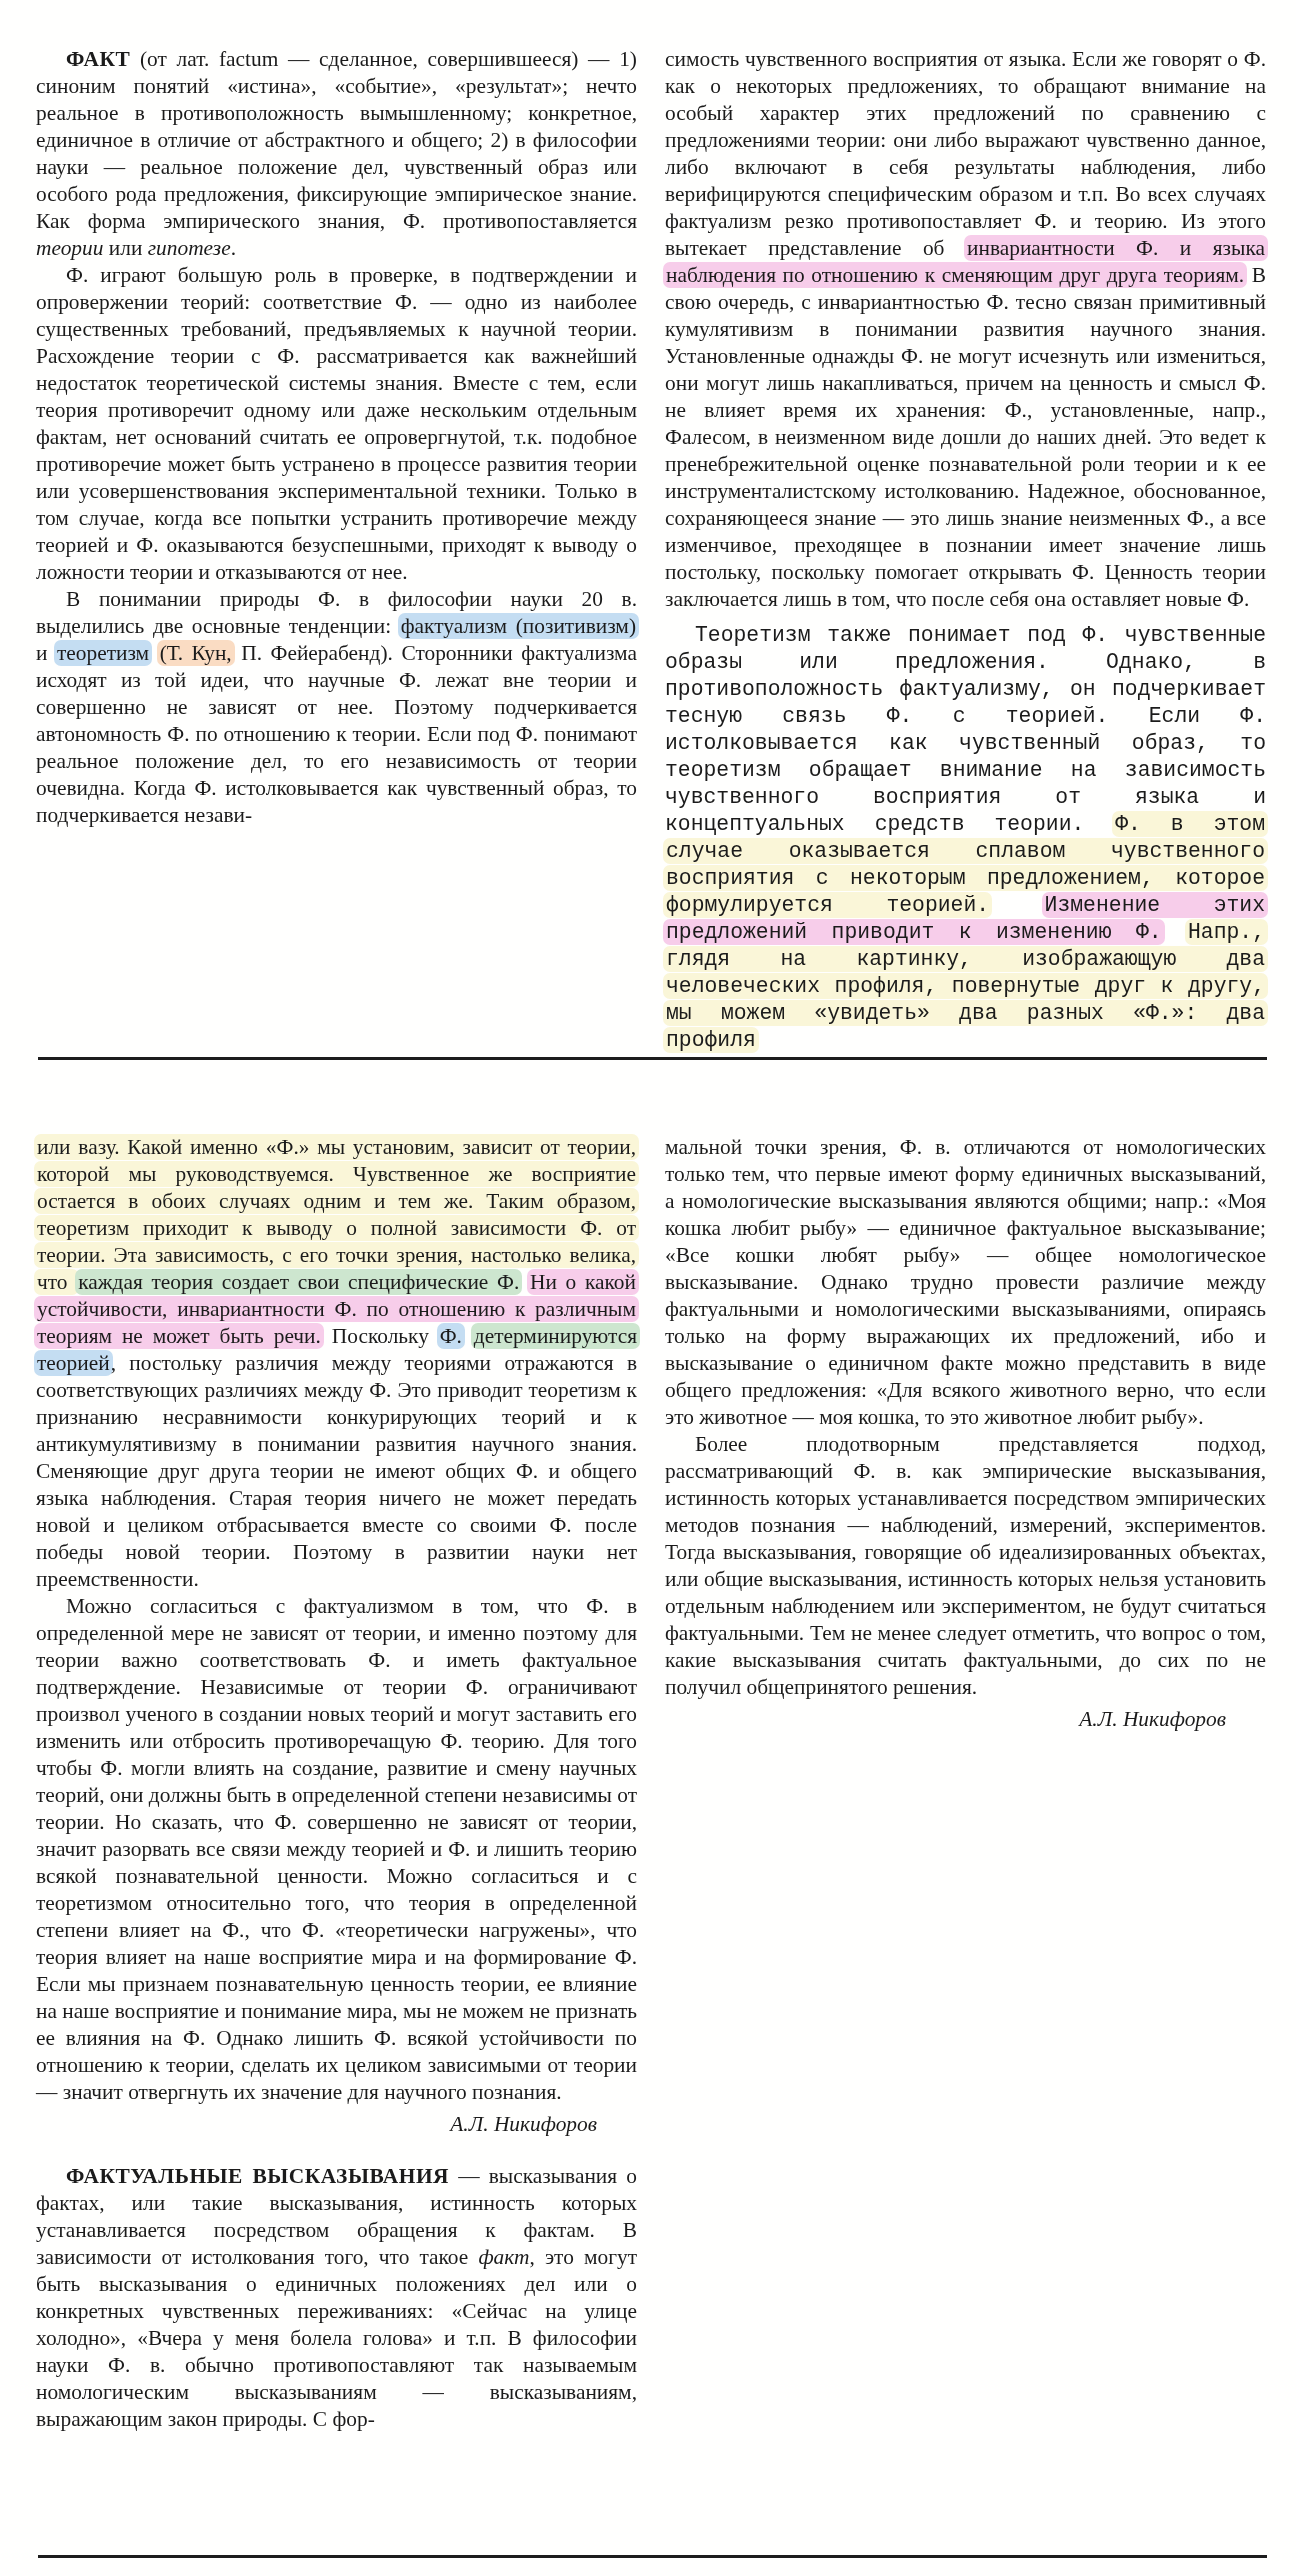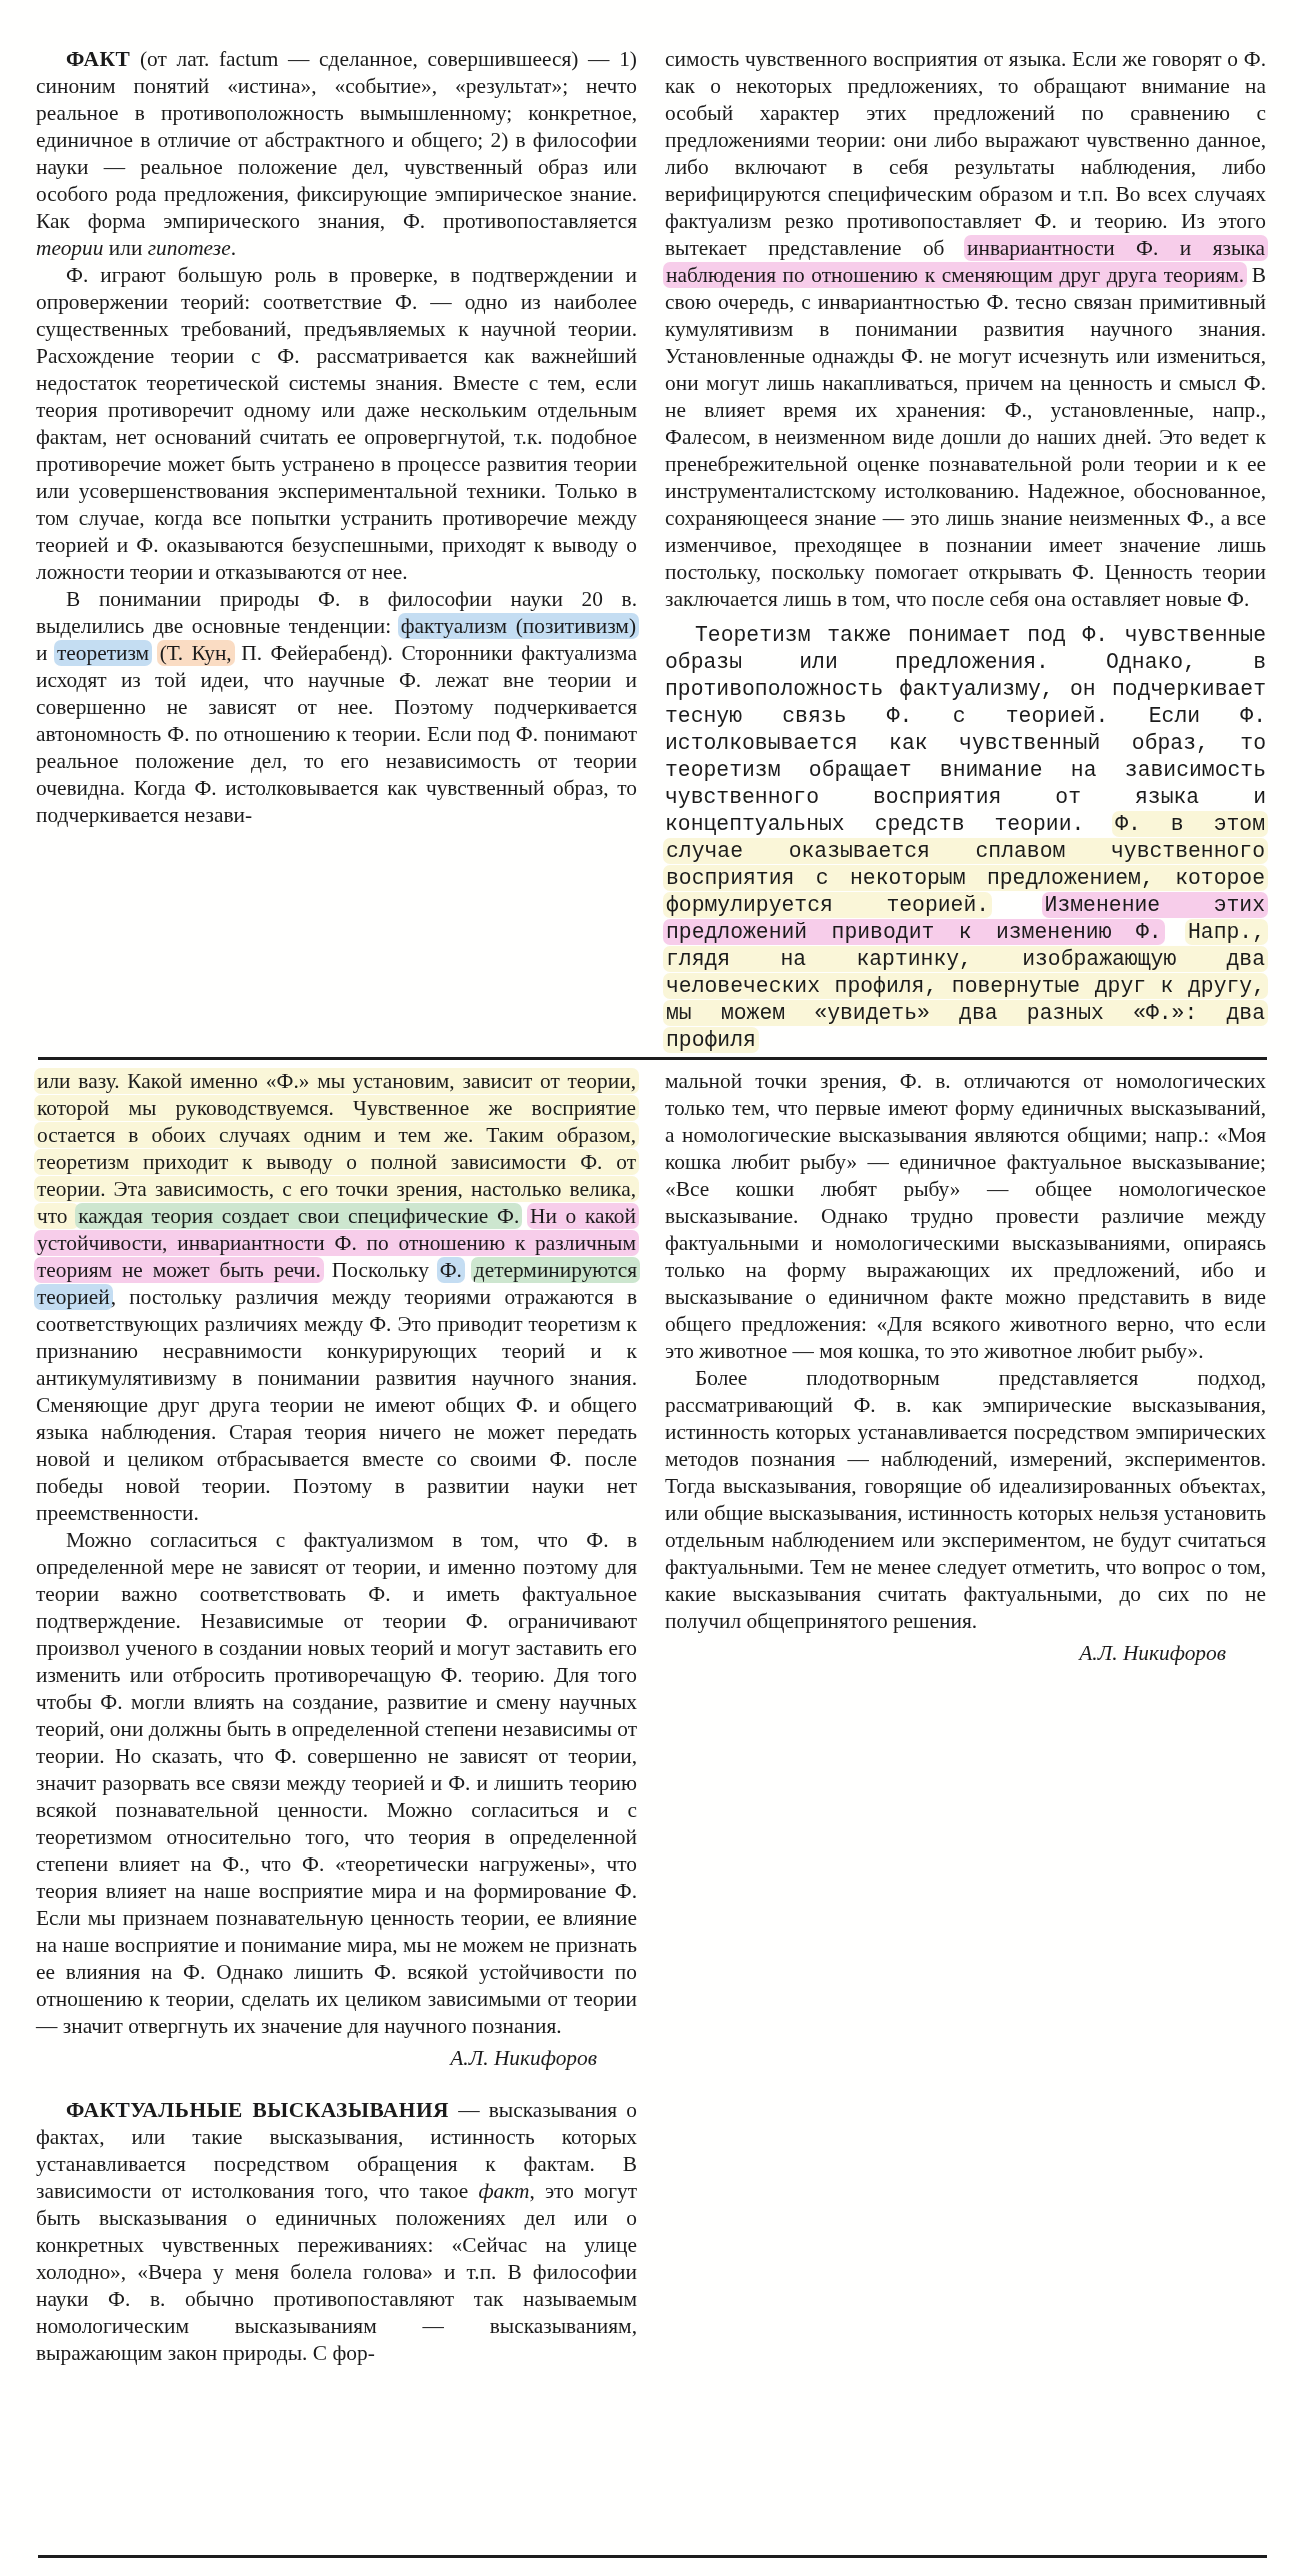--- a/index.html
+++ b/index.html
@@ -18,21 +18,21 @@
   .page { position: absolute; inset: 0; background: #fffffe; }
 
   .block {
     position: absolute;
     left: 36px;
     width: 1231px;
     display: flex;
     gap: 28px;
   }
   .block1 { top: 46px; }
-  .block2 { top: 1068px; }
+  .block2 { top: 1134px; }
 
   .col { width: 601px; }
 
   .para {
     margin: 0;
     font-size: 21.4px;
     line-height: 27px;
     text-align: justify;
     text-justify: inter-word;
   }

